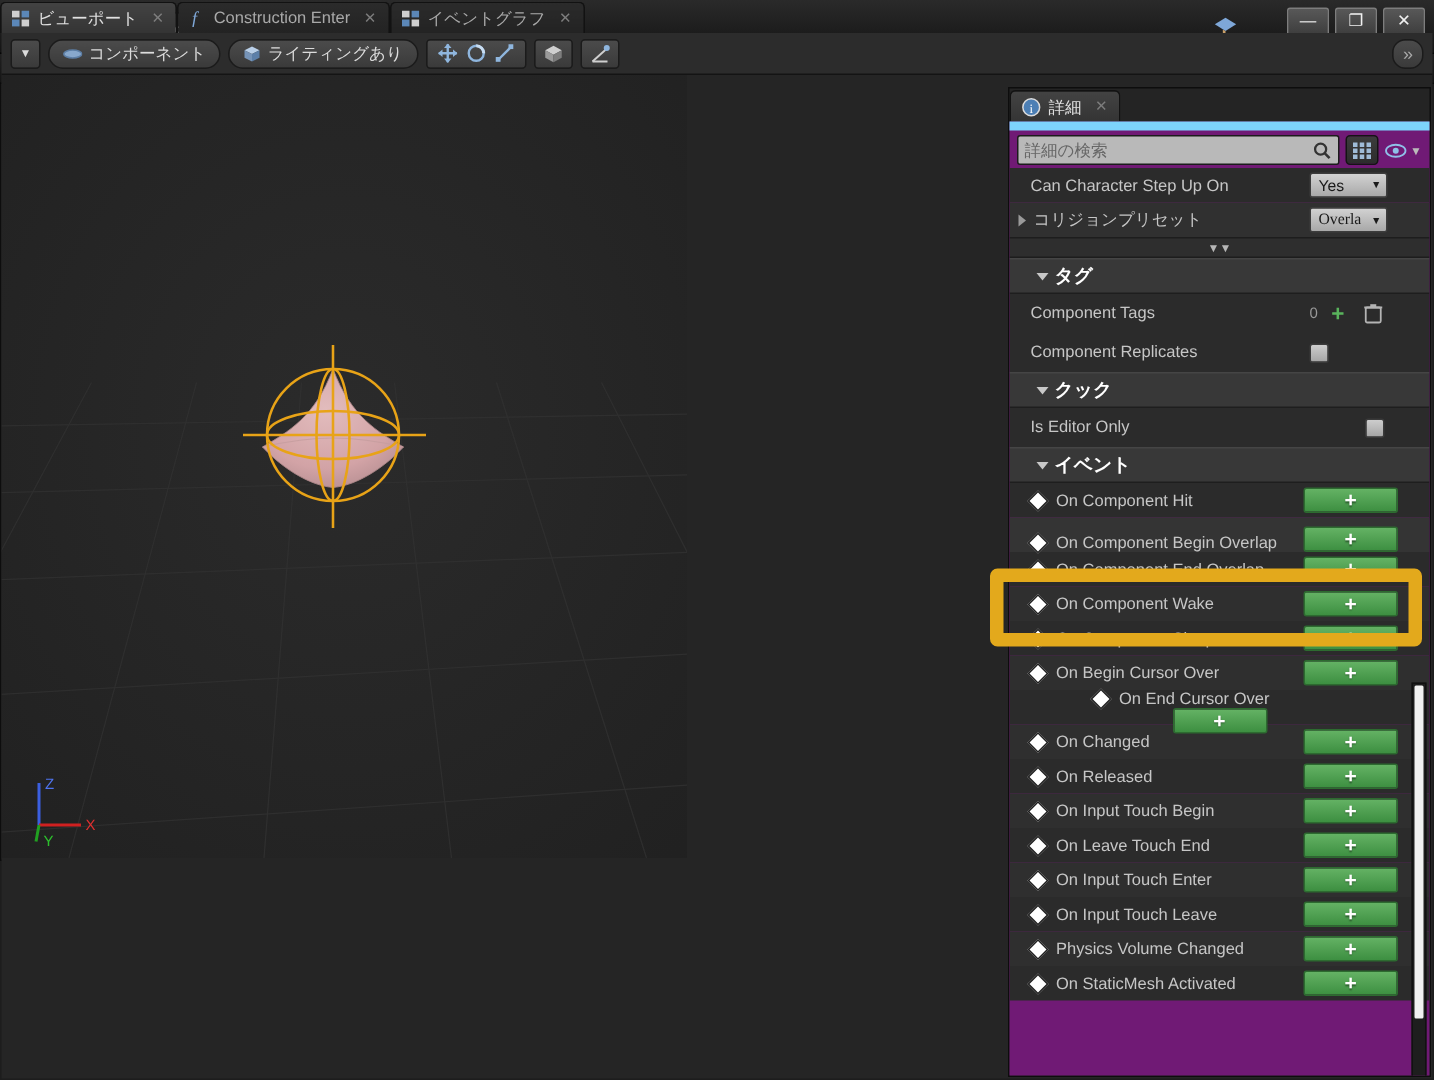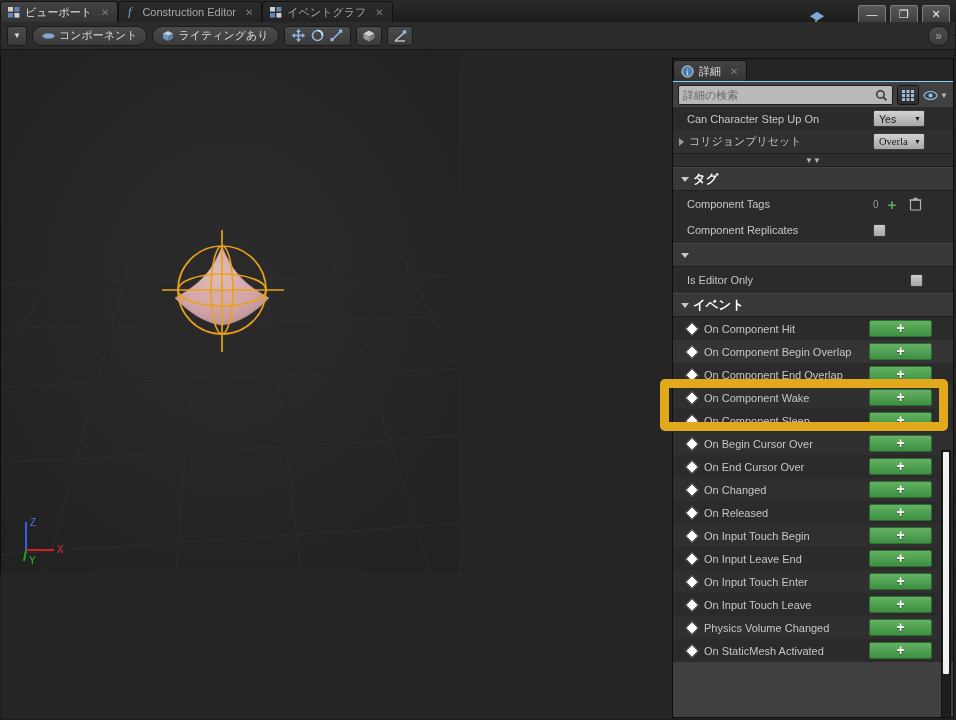--- a/index.html
+++ b/index.html
@@ -138,28 +138,28 @@
   .vp-toolbar{ position:absolute; left:1px; top:22px; right:1px; height:28px; background:#2c2c2c; border-bottom:1px solid #141414; display:flex; align-items:center; gap:5px; padding:0 6px;}
   .vpbtn{
     height:20px; background:linear-gradient(#4b4b4b,#3a3a3a); border:1px solid #1b1b1b; border-radius:10px;
     display:inline-flex; align-items:center; gap:4px; padding:0 9px; font-size:11px; color:#dcdcdc; cursor:pointer;
   }
   .vpbtn.sq{ border-radius:3px; padding:0 5px;}
   .vp-3d{ position:absolute; left:1px; top:50px; right:1px; bottom:1px; background:#252525; overflow:hidden;}
 
   
   #details{ left:672px; top:58px; width:282px; height:660px; }
-  #details .body{ position:absolute; left:0; top:22px; right:0; bottom:0; background:#404040; border-top:1px solid #7dd3fc; overflow:hidden;}
+  #details .body{ position:absolute; left:0; top:22px; right:0; bottom:0; background:#701a75; border-top:6px solid #7dd3fc; overflow:hidden;}
   .drow{ display:flex; align-items:center; height:23px; font-size:11px; color:#c6c6c6; }
   .drow .nm{ width:196px; padding-left:14px; white-space:nowrap; overflow:hidden; }
   .drow .vl{ flex:1; display:flex; align-items:center; padding-left:4px; }
   .dsect{
     display:flex; align-items:center; height:24px; background:#383838;
     border-top:1px solid #454545; border-bottom:1px solid #1e1e1e;
-    font-size:12.5px; font-weight:bold; color:#ffffff; padding-left:8px;
+    font-size:12.5px; font-weight:bold; color:#ffffff; padding-left:18px;
   }
   .dsect .cap{ width:190px; }
   .combo{
     height:17px; min-width:52px; background:linear-gradient(#d2d2d2,#a8a8a8);
     border:1px solid #3c3c3c; border-radius:2px; color:#1a1a1a; font-size:10.5px;
     display:inline-flex; align-items:center; justify-content:space-between; padding:0 3px 0 5px; cursor:pointer;
   }
   .cbx{ width:13px; height:13px; background:linear-gradient(#cdcdcd,#a5a5a5); border:1px solid #3a3a3a; border-radius:2px;}
   .greenplus{
     width:63px; height:17px; background:linear-gradient(#64b264,#3d8f41);
@@ -449,21 +449,21 @@
             <rect x="0" y="6" width="5" height="4.6" fill="#5b87b8"></rect>
             <rect x="6.4" y="6" width="5" height="4.6" fill="#cfcfcf"></rect>
           </svg>
           <span>ビューポート</span>
           <span class="x">✕</span>
         </div>
         <div class="ptab inactive">
           <svg width="11" height="12" viewBox="0 0 11 12">
             <text x="2" y="10" fill="#7fa8d8" font-size="12" font-style="italic" font-family="Liberation Serif, serif">f</text>
           </svg>
-          <span>Construction Editor</span>
+          <span>Construction Enter</span>
           <span class="x">✕</span>
         </div>
         <div class="ptab inactive">
           <svg width="12" height="11" viewBox="0 0 12 11">
             <rect x="0" y="0" width="5" height="4.6" fill="#cfcfcf"></rect>
             <rect x="6.4" y="0" width="5" height="4.6" fill="#5b87b8"></rect>
             <rect x="0" y="6" width="5" height="4.6" fill="#5b87b8"></rect>
             <rect x="6.4" y="6" width="5" height="4.6" fill="#cfcfcf"></rect>
           </svg>
           <span>イベントグラフ</span>
@@ -676,20 +676,21 @@
               </div>
             </div>
             <div class="drow" style="background: rgb(43, 43, 43); height: 26px;">
               <div class="nm"><span>Component Replicates</span></div>
               <div class="vl">
                 <span class="cbx"></span>
               </div>
             </div>
             <div class="dsect">
               <span class="arrow-d" style="margin-right:4px;"></span>
+              <span class="cap">クック</span>
             </div>
             <div class="drow" style="background: rgb(43, 43, 43); height: 26px; gap: 37px;">
               <div class="nm"><span>Is Editor Only</span></div>
               <div class="vl">
                 <span class="cbx"></span>
               </div>
             </div>
           </div>
         <div id="det-events">
             <div class="dsect">
@@ -698,21 +699,21 @@
             </div>
             <div class="evrow" style="background: rgb(43, 43, 43);">
               <div class="nm">
                 <span class="diamond-sm"></span>
                 <span>On Component Hit</span>
               </div>
               <div class="vl">
                 <div class="greenplus">+</div>
               </div>
             </div>
-            <div class="evrow" style="background: rgb(52, 52, 52);">
+            <div class="evrow" style="background: rgb(52, 52, 52); align-items: flex-end;">
               <div class="nm">
                 <span class="diamond-sm"></span>
                 <span>On Component Begin Overlap</span>
               </div>
               <div class="vl">
                 <div class="greenplus">+</div>
               </div>
             </div>
             <div class="evrow" style="background: rgb(43, 43, 43);">
               <div class="nm">
@@ -743,60 +744,60 @@
             </div>
             <div class="evrow" style="background: rgb(47, 47, 47);">
               <div class="nm">
                 <span class="diamond-sm"></span>
                 <span>On Begin Cursor Over</span>
               </div>
               <div class="vl">
                 <div class="greenplus">+</div>
               </div>
             </div>
+            <div class="evrow" style="background: rgb(43, 43, 43); flex-direction: column;">
+              <div class="nm">
+                <span class="diamond-sm"></span>
+                <span>On End Cursor Over</span>
+              </div>
+              <div class="vl">
+                <div class="greenplus">+</div>
+              </div>
+            </div>
+            <div class="evrow" style="background: rgb(47, 47, 47);">
+              <div class="nm">
+                <span class="diamond-sm"></span>
+                <span>On Changed</span>
+              </div>
+              <div class="vl">
+                <div class="greenplus">+</div>
+              </div>
+            </div>
             <div class="evrow" style="background: rgb(43, 43, 43);">
               <div class="nm">
                 <span class="diamond-sm"></span>
-                <span>On End Cursor Over</span>
+                <span>On Released</span>
               </div>
               <div class="vl">
                 <div class="greenplus">+</div>
               </div>
             </div>
             <div class="evrow" style="background: rgb(47, 47, 47);">
               <div class="nm">
                 <span class="diamond-sm"></span>
-                <span>On Changed</span>
+                <span>On Input Touch Begin</span>
               </div>
               <div class="vl">
                 <div class="greenplus">+</div>
               </div>
             </div>
             <div class="evrow" style="background: rgb(43, 43, 43);">
               <div class="nm">
                 <span class="diamond-sm"></span>
-                <span>On Released</span>
-              </div>
-              <div class="vl">
-                <div class="greenplus">+</div>
-              </div>
-            </div>
-            <div class="evrow" style="background: rgb(47, 47, 47);">
-              <div class="nm">
-                <span class="diamond-sm"></span>
-                <span>On Input Touch Begin</span>
-              </div>
-              <div class="vl">
-                <div class="greenplus">+</div>
-              </div>
-            </div>
-            <div class="evrow" style="background: rgb(43, 43, 43);">
-              <div class="nm">
-                <span class="diamond-sm"></span>
-                <span>On Input Leave End</span>
+                <span>On Leave Touch End</span>
               </div>
               <div class="vl">
                 <div class="greenplus">+</div>
               </div>
             </div>
             <div class="evrow" style="background: rgb(47, 47, 47);">
               <div class="nm">
                 <span class="diamond-sm"></span>
                 <span>On Input Touch Enter</span>
               </div>

